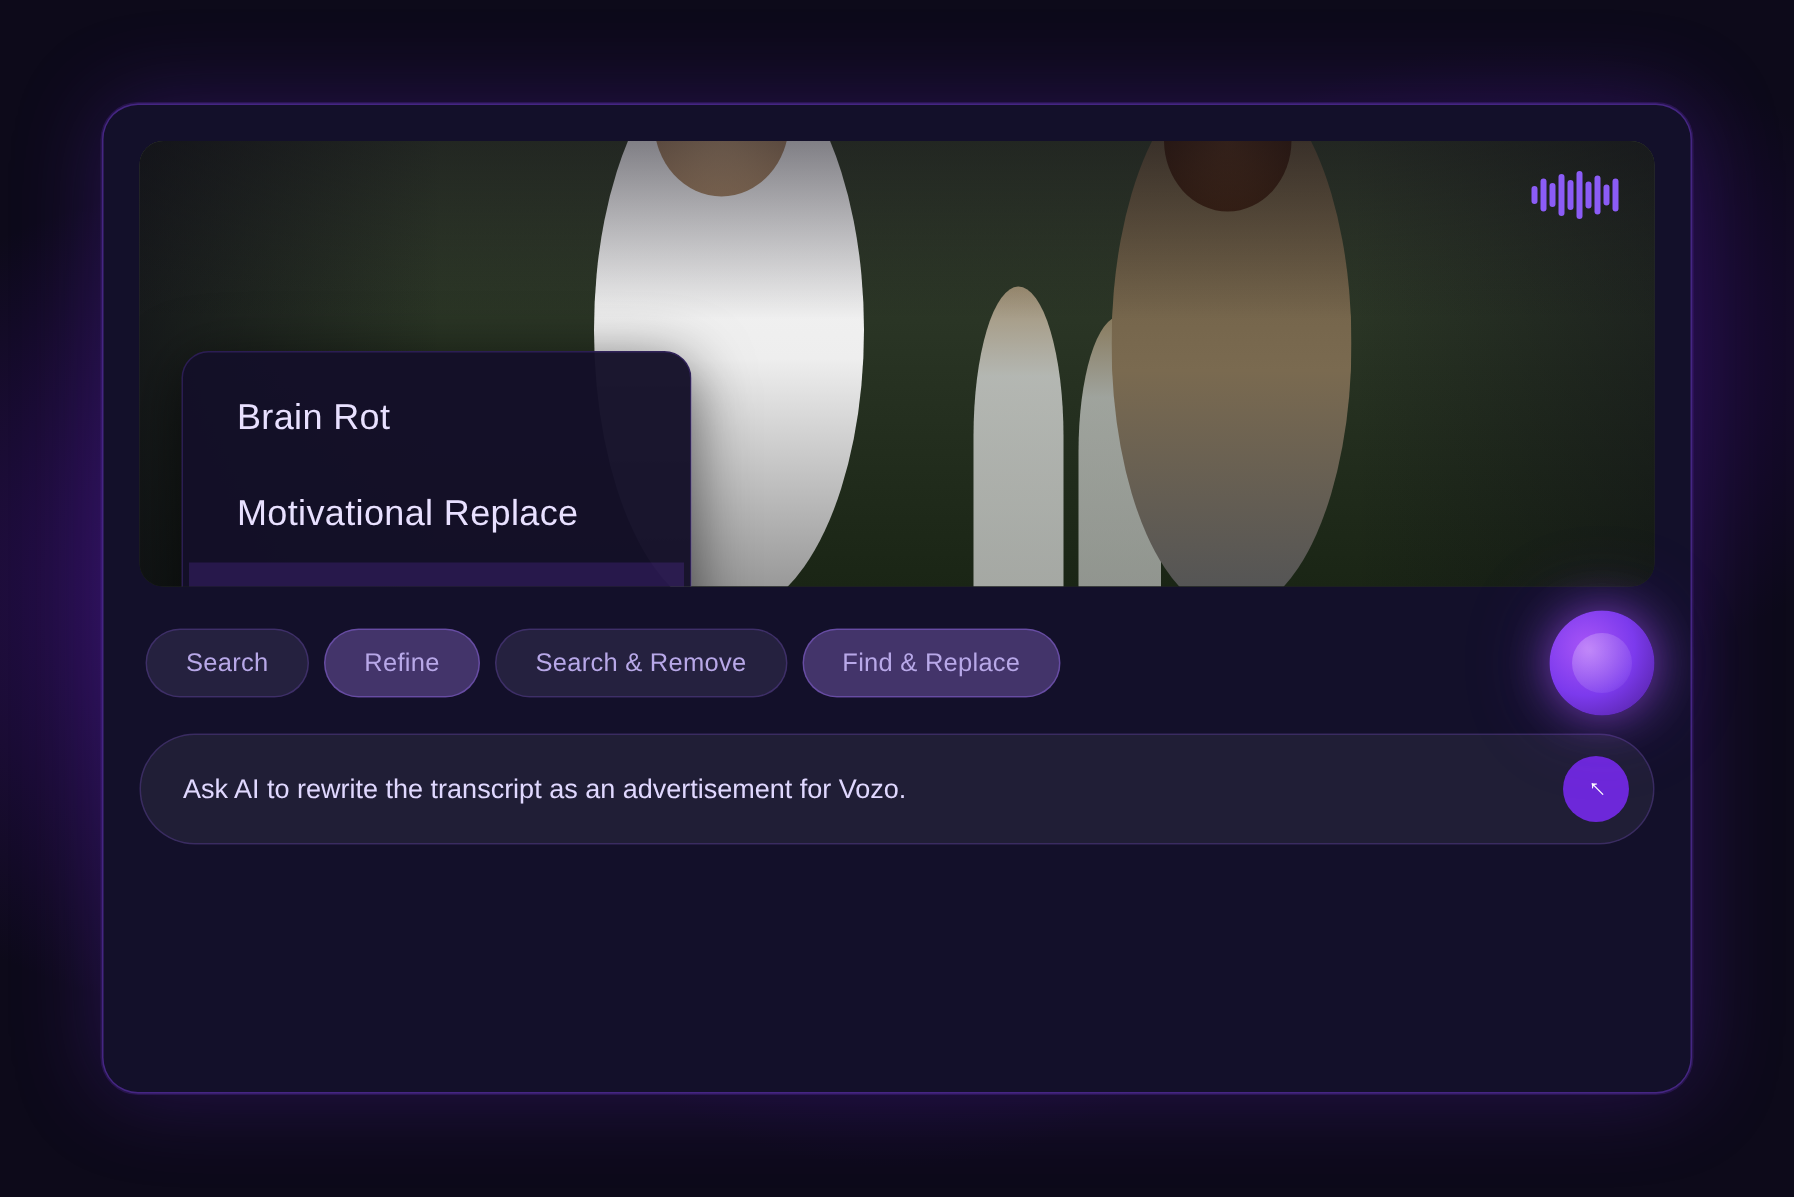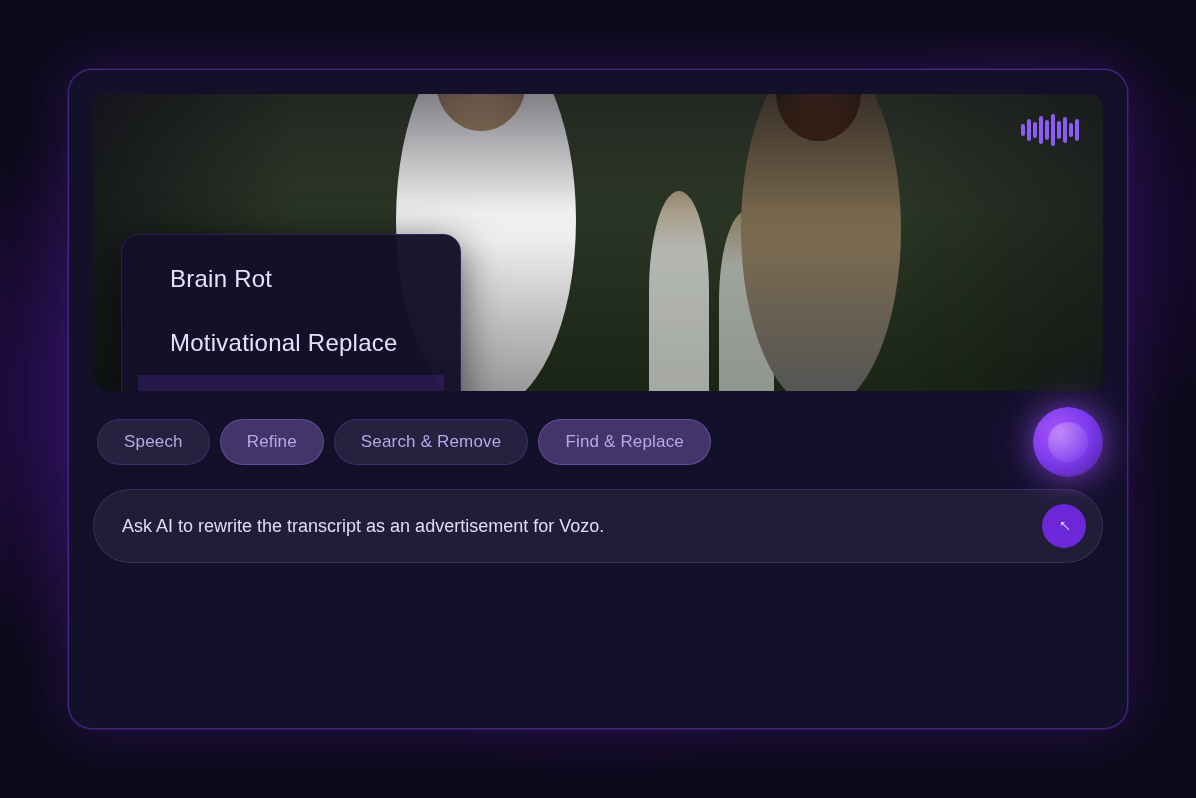--- a/index.html
+++ b/index.html
@@ -96,21 +96,21 @@
     
     .dropdown-menu {
       position: absolute;
       left: 28px;
       top: 140px;
       width: 340px;
       background: rgba(20, 16, 40, 0.97);
       border-radius: 18px;
       border: 1px solid rgba(80, 50, 150, 0.4);
       box-shadow: 0 8px 40px rgba(0,0,0,0.6);
-      padding: 12px 16px;
+      padding: 12px 4px;
       z-index: 100;
     }
 
     .dropdown-item {
       padding: 18px 32px;
       font-size: 24px;
       color: #e8e0ff;
       cursor: pointer;
       transition: background 0.15s;
       font-weight: 400;
@@ -272,21 +272,21 @@
       <div class="dropdown-item active">Workspace Comedy</div>
 
     </div>
 
   </div>
 
   <div class="bottom-left">
 
     <div style="display:flex;align-items:center;gap:10px;position:relative;">
       <div class="actions-row">
-        <button class="action-btn">Speech</button>
+        <button class="action-btn">Search</button>
         <button class="action-btn active-btn">Refine</button>
         <button class="action-btn">Search &amp; Remove</button>
         <button class="action-btn active-btn">Find &amp; Replace</button>
       </div>
 
       <div class="ai-orb" style="position:relative;right:auto;bottom:auto;margin-left:auto;"></div>
     </div>
 
     <div class="input-row">
       <input class="input-field" type="text" value="Ask AI to rewrite the transcript as an advertisement for Vozo." placeholder="Ask AI to rewrite the transcript as an advertisement for Vozo." style="">

